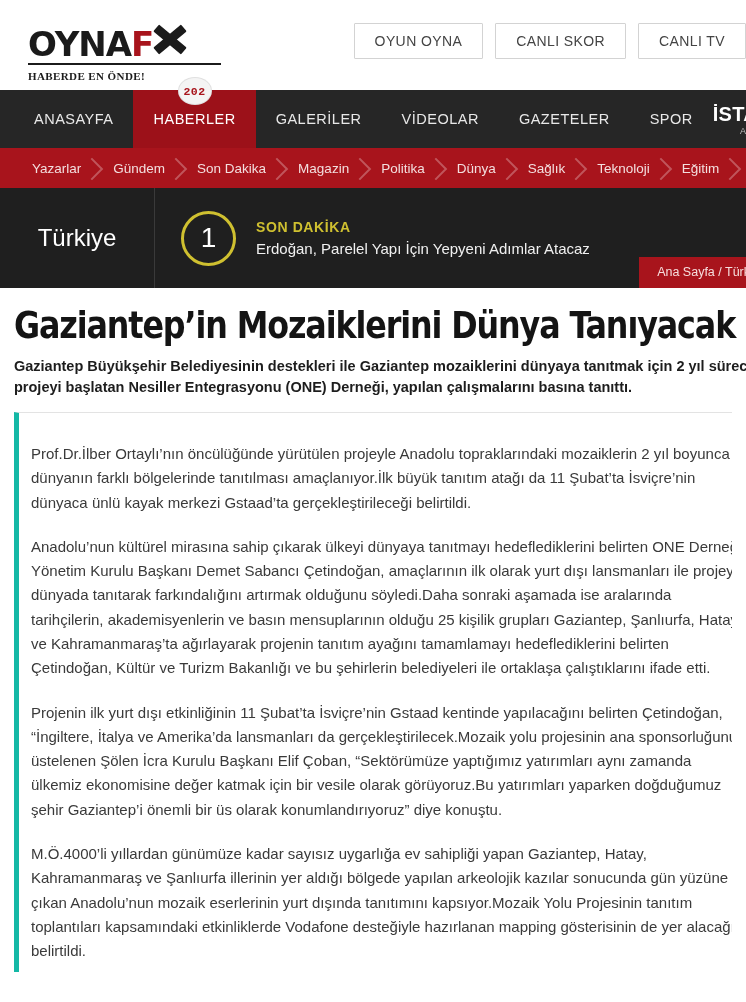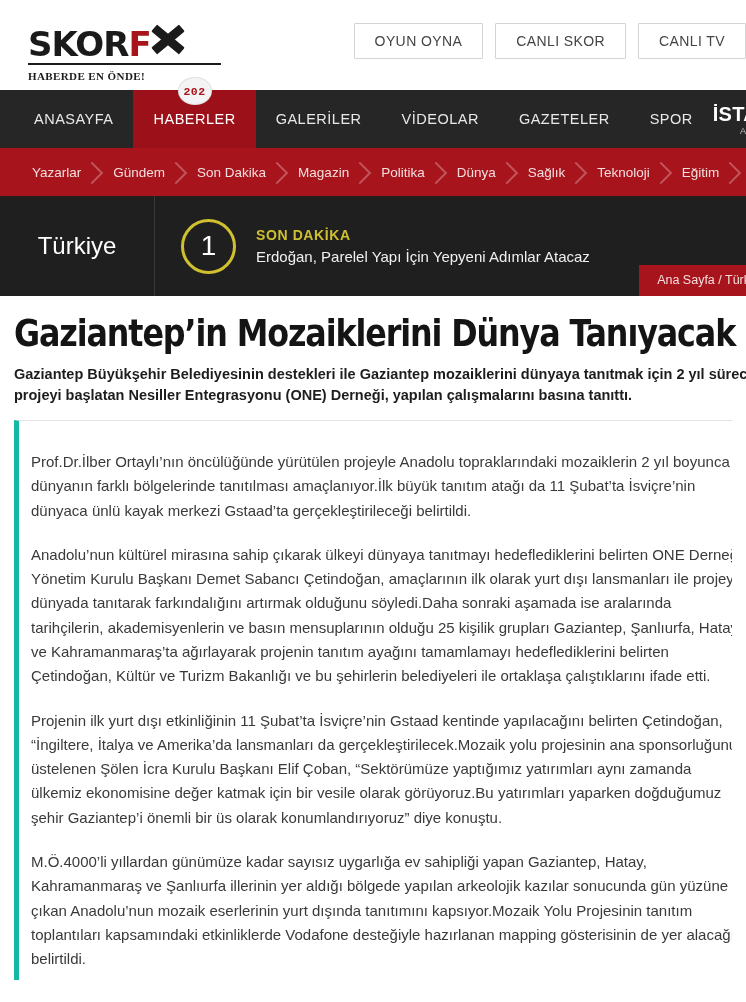--- a/index.html
+++ b/index.html
@@ -145,21 +145,21 @@
   }
   .nav-city-sub {
     font-size: 9px;
     color: #bdbdbd;
     align-self: flex-end;
     white-space: nowrap;
   }
 
   
   .subnav {
-    height: 48px;
+    height: 40px;
     background: #a8141c;
     display: flex;
     align-items: stretch;
     padding-left: 14px;
     overflow: hidden;
   }
   .subnav-item {
     position: relative;
     display: flex;
     align-items: center;
@@ -278,21 +278,21 @@
     margin-bottom: 20px;
     width: 712px;
   }
 </style>
 </head>
 <body>
 
 <div class="topbar">
   <div class="logo-wrap">
     <div class="logo-mark">
-      <span>SKOR</span>
+      <span>OYNA</span>
         <span class="logo-f">F</span>
       <span class="logo-x-box">
         <span class="s1"></span>
           <span class="s2"></span>
       </span>
     </div>
     <div class="logo-rule"></div>
     <div class="logo-sub">HABERDE EN ÖNDE!</div>
   </div>
   <div class="top-buttons">

